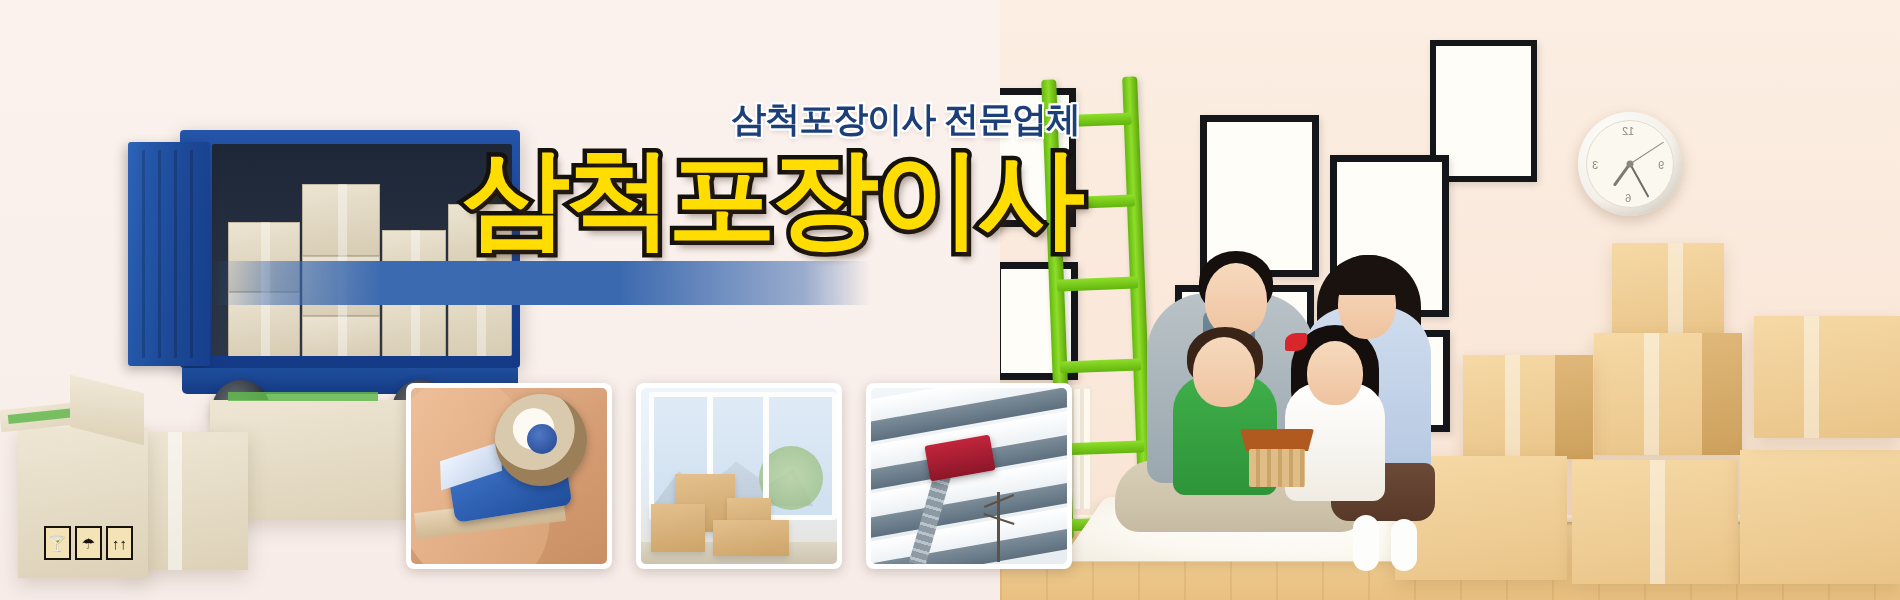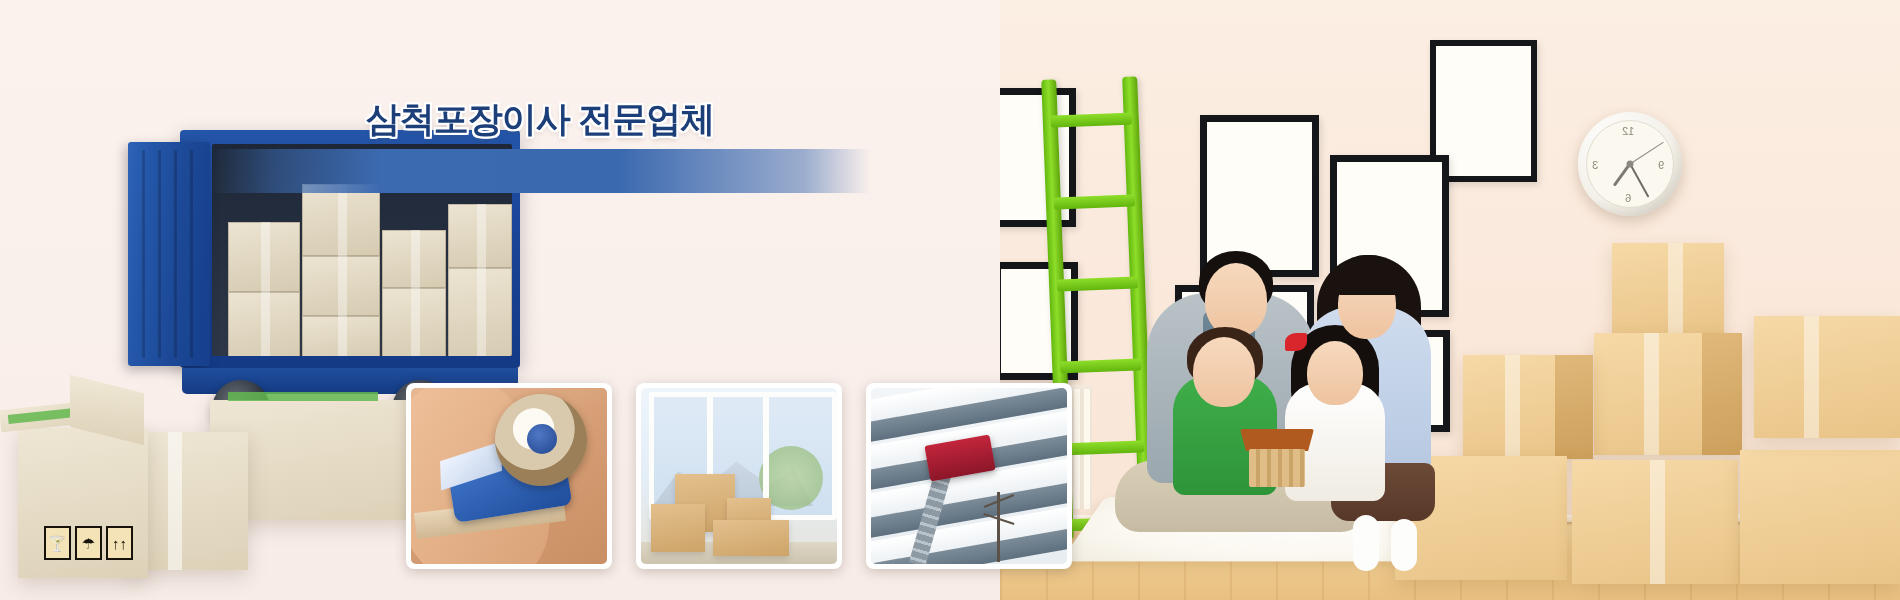--- a/index.html
+++ b/index.html
@@ -229,21 +229,21 @@
     box-shadow:0 3px 7px rgba(0,0,0,.3);transform:rotate(-10deg);}
   .t3 .lad{position:absolute;left:64px;top:84px;width:17px;height:96px;
     background:repeating-linear-gradient(180deg,#b9c3cb 0 3px,#8d99a3 3px 9px);
     transform:rotate(16deg);transform-origin:top center;}
   .t3 .tr{position:absolute;left:126px;top:104px;width:3px;height:70px;background:#5c5248;}
   .t3 .tr:before,.t3 .tr:after{content:"";position:absolute;left:-14px;top:8px;width:32px;height:2px;
     background:#5c5248;transform:rotate(-22deg);}
   .t3 .tr:after{top:26px;transform:rotate(18deg);}
 
   
-  .textblock{position:absolute;left:0;top:96px;width:1080px;z-index:20;text-align:center;}
+  .textblock{position:absolute;left:0;top:96px;width:1080px;z-index:20;text-align:right;}
   .subtitle{
     font-size:35px;font-weight:700;letter-spacing:-1px;color:#1d3f79;
     text-shadow:
       -2px -2px 0 #fff, 2px -2px 0 #fff, -2px 2px 0 #fff, 2px 2px 0 #fff,
       0 -2px 0 #fff, 0 2px 0 #fff, -2px 0 0 #fff, 2px 0 0 #fff,
       0 3px 5px rgba(90,70,55,.25);
     margin-bottom:2px;
   }
   .maintitle{
     font-size:108px;font-weight:700;letter-spacing:-5px;color:#ffdd00;line-height:1.02;
@@ -457,18 +457,19 @@
         <div class="band" style="top:158px;"></div>
         <div class="lad"></div>
         <div class="lift"></div>
         <div class="tr"></div>
       </div>
     </div>
   </div>
 
   <div class="textblock">
     <div class="subtitle">삼척포장이사 전문업체</div>
+    <div class="maintitle">삼척포장이사</div>
     <div class="tagwrap">
       <div class="tagbg"></div>
     </div>
   </div>
 
 </div>
 
 </body></html>

